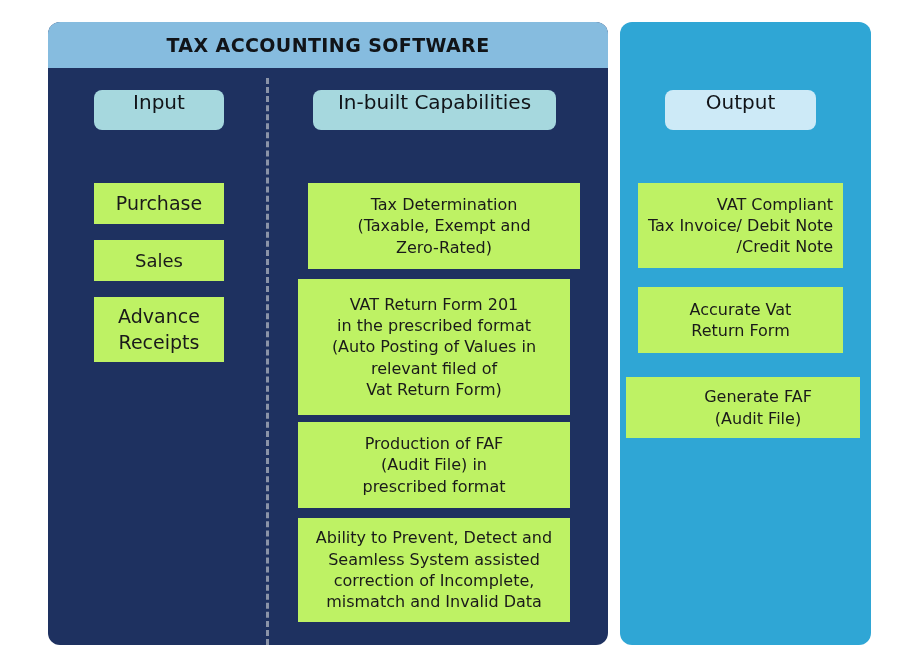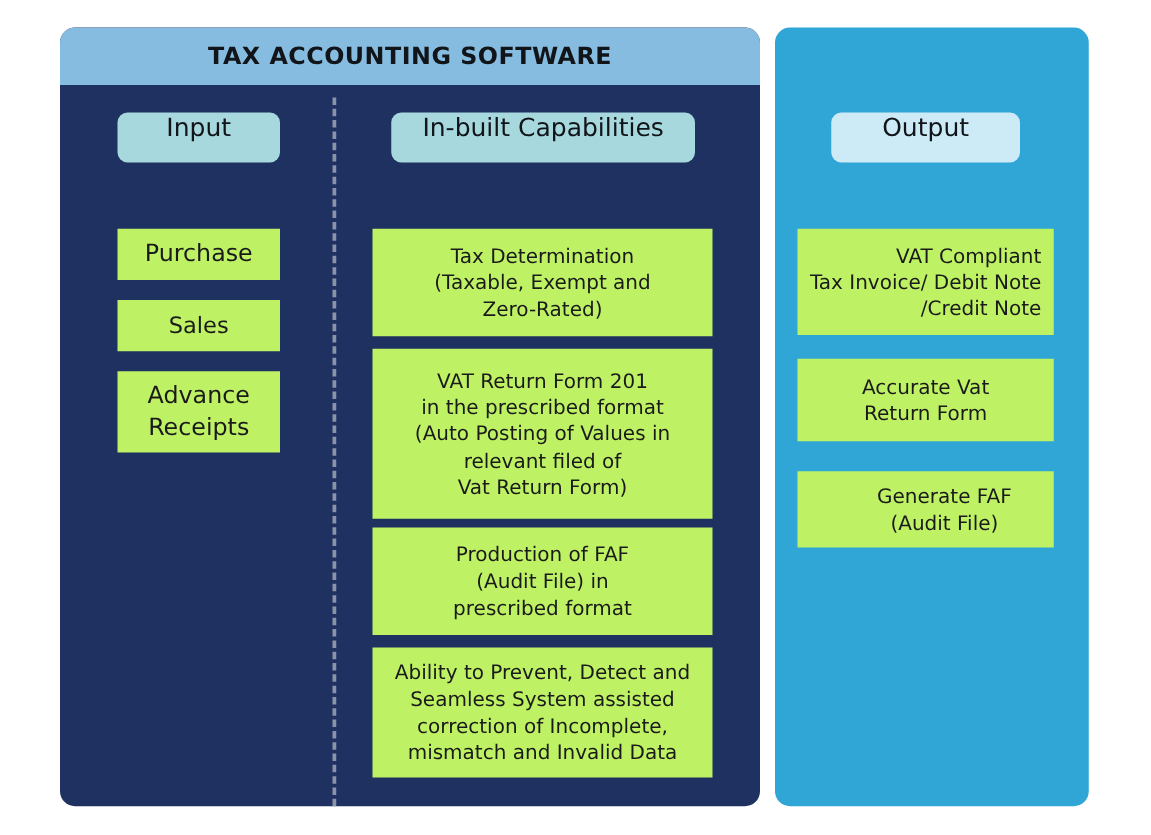--- a/index.html
+++ b/index.html
@@ -93,21 +93,21 @@
     box-sizing: border-box;
     padding: 4px 6px;
   }
 
   
   #box-purchase { left: 46px; top: 161px; width: 130px; height: 41px; font-size: 19px; }
   #box-sales    { left: 46px; top: 218px; width: 130px; height: 41px; font-size: 18px; }
   #box-advance  { left: 46px; top: 275px; width: 130px; height: 65px; font-size: 19px; }
 
   
-  #box-taxdet   { left: 250px; top: 161px; width: 272px; height: 86px; font-size: 16px; }
+  #box-taxdet   { left: 260px; top: 161px; width: 272px; height: 86px; font-size: 16px; }
   #box-vatform  { left: 250px; top: 257px; width: 272px; height: 136px; font-size: 16px; }
   #box-faf      { left: 250px; top: 400px; width: 272px; height: 86px; font-size: 16px; }
   #box-ability  { left: 250px; top: 496px; width: 272px; height: 104px; font-size: 16px; }
 
   
   #output-card {
     position: absolute;
     left: 620px;
     top: 22px;
     width: 251px;
@@ -118,21 +118,21 @@
   }
   #pill-output {
     left: 45px;
     top: 68px;
     width: 151px;
     height: 40px;
     background: #cdeaf7;
   }
   #box-vatinvoice { left: 18px; top: 161px; width: 205px; height: 85px; font-size: 16px; text-align: right; }
   #box-accurate   { left: 18px; top: 265px; width: 205px; height: 66px; font-size: 16px; }
-  #box-genfaf     { left: 18px; top: 355px; width: 205px; height: 61px; font-size: 16px; padding-left: 36px; }
+  #box-genfaf     { left: 6px; top: 355px; width: 234px; height: 61px; font-size: 16px; padding-left: 36px; }
 </style>
 </head>
 <body>
 
 <div id="software-card">
 
   <div id="card-header">
     <span class="title">TAX ACCOUNTING SOFTWARE</span>
   </div>
 

